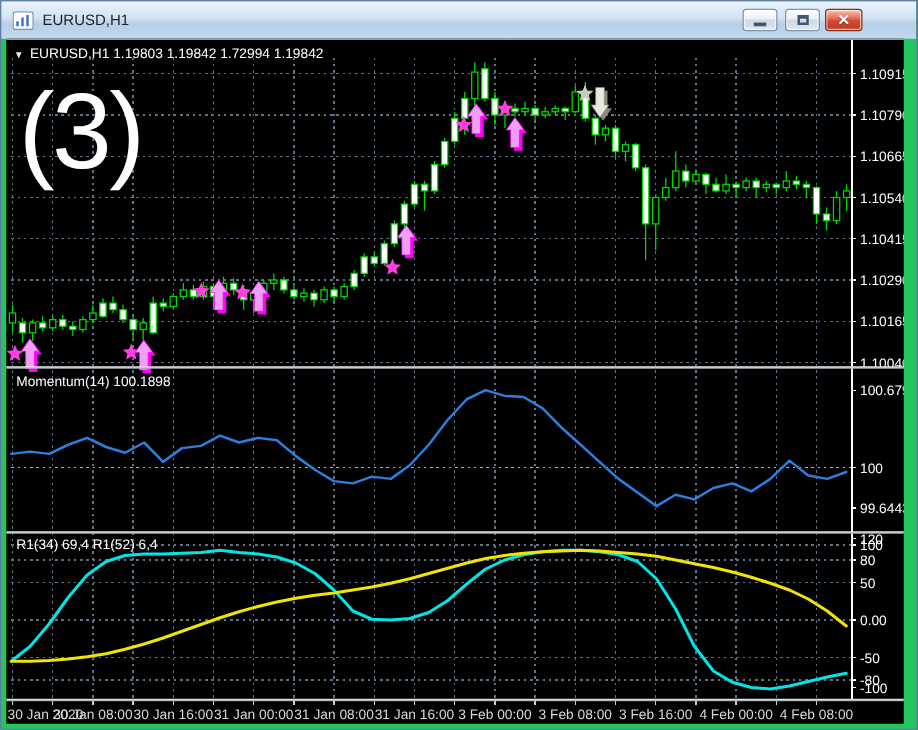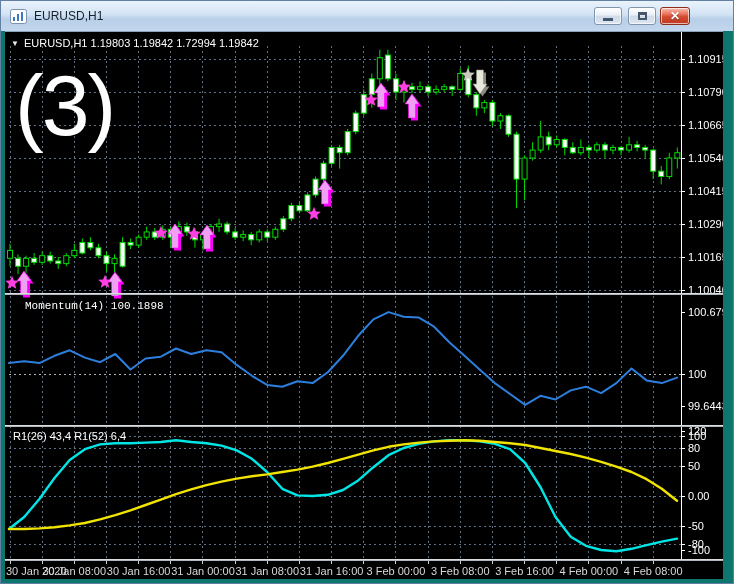--- a/index.html
+++ b/index.html
@@ -1,19 +1,19 @@
 <!DOCTYPE html>
 <html><head>
 <meta charset="utf-8">
 <style>
   html,body{margin:0;padding:0;background:#6b8cab;}
   *{box-sizing:border-box;}
   .win{
     position:relative;width:734px;height:584px;
-    background:#0f766e;border:1px solid #6280a2;
+    background:#22c55e;border:1px solid #6280a2;
     font-family:"Liberation Sans",sans-serif;
     overflow:hidden;
   }
   .titlebar{
     position:absolute;left:0;top:0;width:100%;height:30px;
     background:linear-gradient(#eaf3fc,#d2e3f4 45%,#b8cfe8 60%,#c3d7ec);
     display:flex;align-items:center;
   }
   .title-icon{margin-left:9px;width:17px;height:15px;flex:0 0 auto;}
   .title-text{margin-left:7px;font-size:12px;color:#15202b;}
@@ -43,21 +43,21 @@
   .chart-header{
     left:6px;top:5px;color:#ffffff;font-size:11px;white-space:nowrap;
     display:flex;align-items:center;gap:5px;
   }
   .dir-icon{font-size:8px;color:#e8e8e8;}
   .annotation{
     left:10px;top:30px;color:#ffffff;font-size:86px;line-height:1;
     letter-spacing:-2px;
   }
   .panel-label{color:#ffffff;font-size:11px;white-space:nowrap;}
-  .mom-label{left:20px;top:268px;font-family:Liberation Mono, monospace;}
+  .mom-label{left:8px;top:268px;}
   .osc-label{left:8px;top:398px;}
   .splitter{
     position:absolute;left:0px;width:718px;height:2px;z-index:4;
     background:linear-gradient(#f0f0f0,#9ba3ac);cursor:row-resize;
   }
   .sp1{top:261px;}.sp2{top:393px;}.sp3{top:527px;}
   svg text{font-family:"Liberation Sans",sans-serif;}
 </style>
 </head>
 <body>
@@ -400,19 +400,19 @@
       </svg>
 
     <div class="overlay chart-header">
       <span class="dir-icon">▼</span>
       <span>EURUSD,H1  1.19803 1.19842 1.72994 1.19842</span>
     </div>
 
     <div class="overlay annotation">(3)</div>
 
     <div class="overlay panel-label mom-label">Momentum(14) 100.1898</div>
-    <div class="overlay panel-label osc-label">R1(26) 43,4  R1(52) 6,4</div>
+    <div class="overlay panel-label osc-label">R1(34) 69,4  R1(52) 6,4</div>
 
     <div class="splitter sp1"></div>
     <div class="splitter sp2"></div>
     <div class="splitter sp3"></div>
   </div>
 </div>
 
 </body></html>

